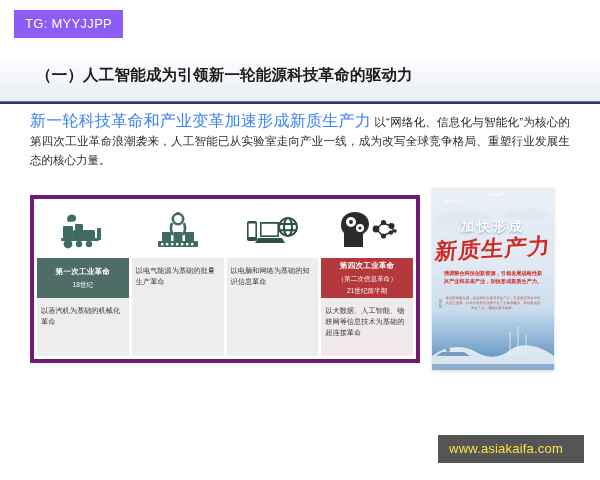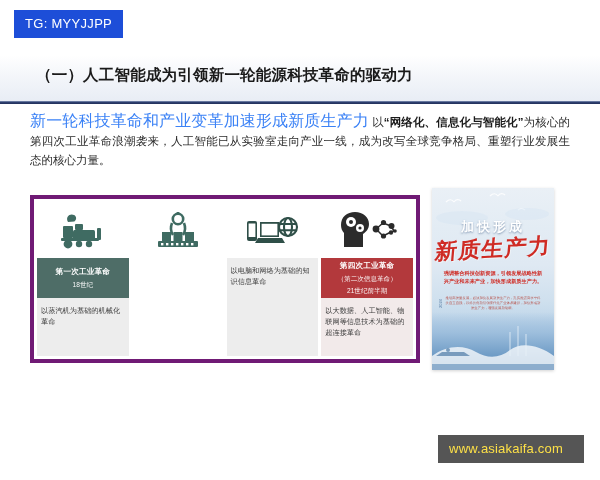--- a/index.html
+++ b/index.html
@@ -5,21 +5,21 @@
   html,body{margin:0;padding:0;}
   body{
     width:600px;height:480px;position:relative;overflow:hidden;
     background:#ffffff;
     font-family:"Liberation Sans","DejaVu Sans",sans-serif;
   }
 
   
   .tg-tag{
     position:absolute;left:14px;top:10px;
-    background:#1d4ed8;color:#ffffff;
+    background:#8b5cf6;color:#ffffff;
     font-size:13px;line-height:1;
     padding:7px 11px 8px 11px;
     letter-spacing:.3px;
     z-index:40;
   }
 
   
   .slide{
     position:absolute;left:0;top:55px;width:600px;height:355px;
     background:#ffffff;overflow:hidden;
@@ -40,21 +40,21 @@
     background:linear-gradient(180deg,#8fa0c0 0%,#2e4070 40%,#22315a 100%);
   }
 
   
   .para{
     position:absolute;left:30px;top:56px;width:540px;
     font-size:11.5px;line-height:19px;color:#2b2b2b;
     text-align:justify;
   }
   .para .hl{color:#3b82f6;font-weight:normal;font-size:16px;}
-  .para .bd{font-weight:bold;color:#1a1a1a;}
+  .para .bd{font-weight:normal;color:#1a1a1a;}
 
   
   .diagram-frame{
     position:absolute;left:30px;top:140px;width:390px;height:168px;
     background:#ffffff;border:4px solid #701a75;box-sizing:border-box;
     padding:3px;
   }
   .cols{display:flex;width:100%;height:100%;}
   .col{flex:1 1 25%;display:flex;flex-direction:column;min-width:0;}
   .col + .col{margin-left:3px;}
@@ -189,20 +189,21 @@
               <rect x="9" y="33" width="2.4" height="2.4"></rect>
               <rect x="14" y="33" width="2.4" height="2.4"></rect>
               <rect x="19" y="33" width="2.4" height="2.4"></rect>
               <rect x="24" y="33" width="2.4" height="2.4"></rect>
               <rect x="29" y="33" width="2.4" height="2.4"></rect>
               <rect x="34" y="33" width="2.4" height="2.4"></rect>
               <rect x="39" y="33" width="2.4" height="2.4"></rect>
             </g>
           </svg>
         </div>
+        <div class="desc">以电气能源为基础的批量生产革命</div>
       </div>
 
       <div class="col c3">
         <div class="icon-cell">
           <svg width="58" height="40" viewBox="0 0 58 40" aria-hidden="true">
             <g fill="#2f4f48">
               <rect x="4" y="11" width="10" height="20" rx="2"></rect>
               <rect x="5.6" y="13.5" width="6.8" height="13.5" fill="#ffffff"></rect>
               <path d="M17 12h19v15H17z"></path>
               <rect x="18.6" y="13.8" width="15.8" height="11.6" fill="#ffffff"></rect>

